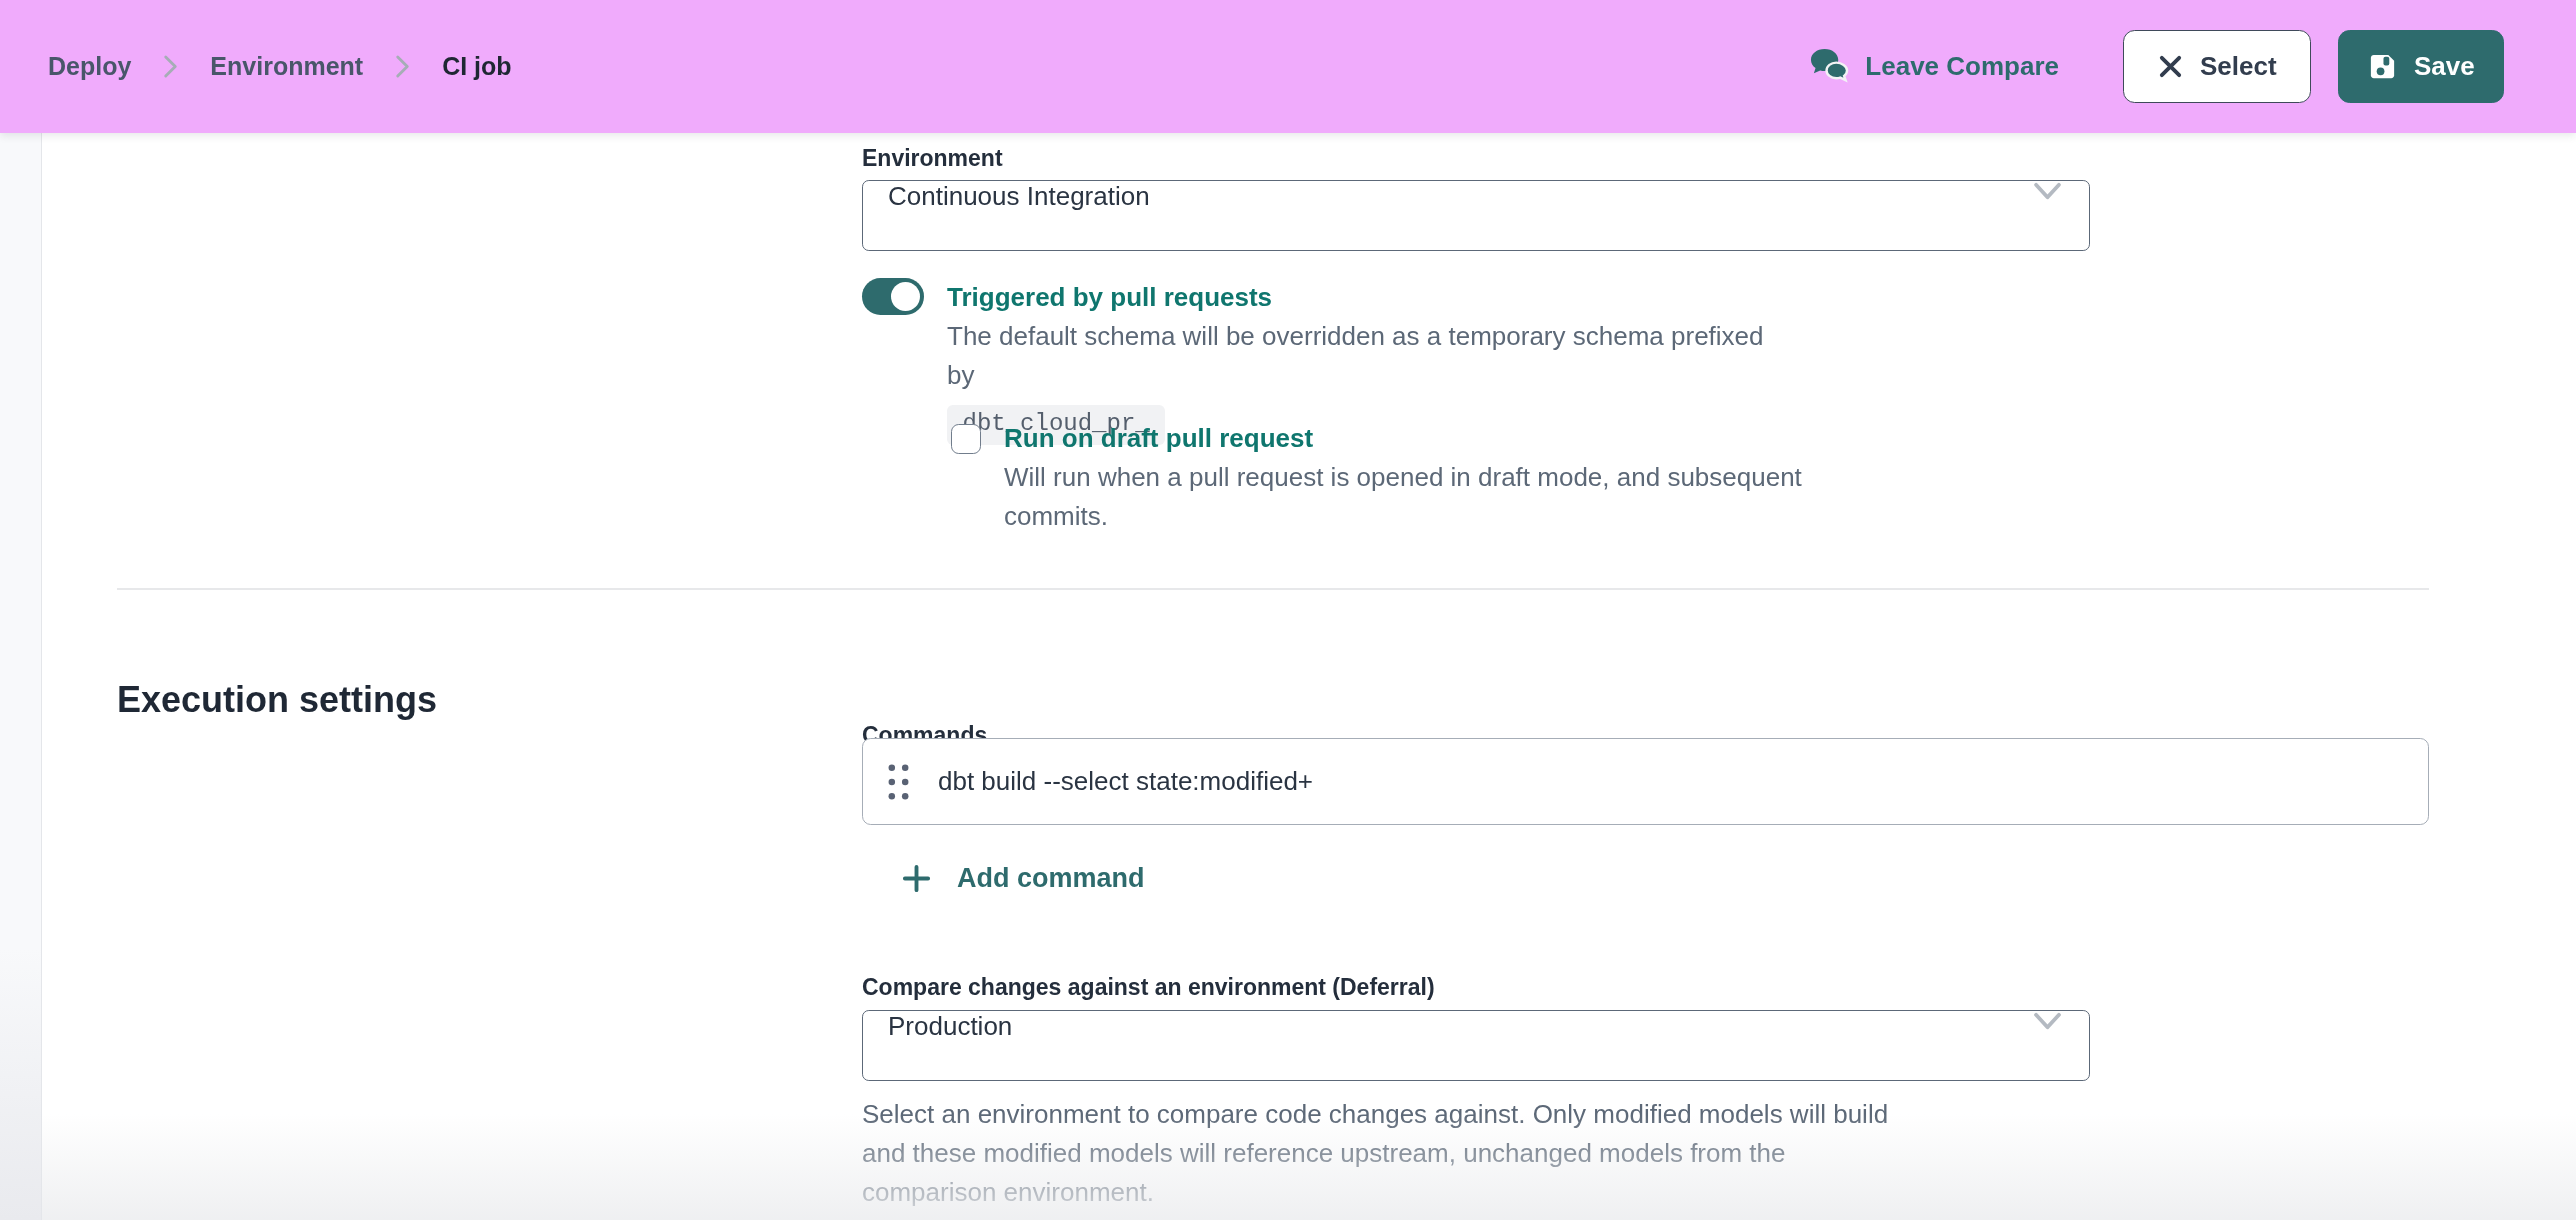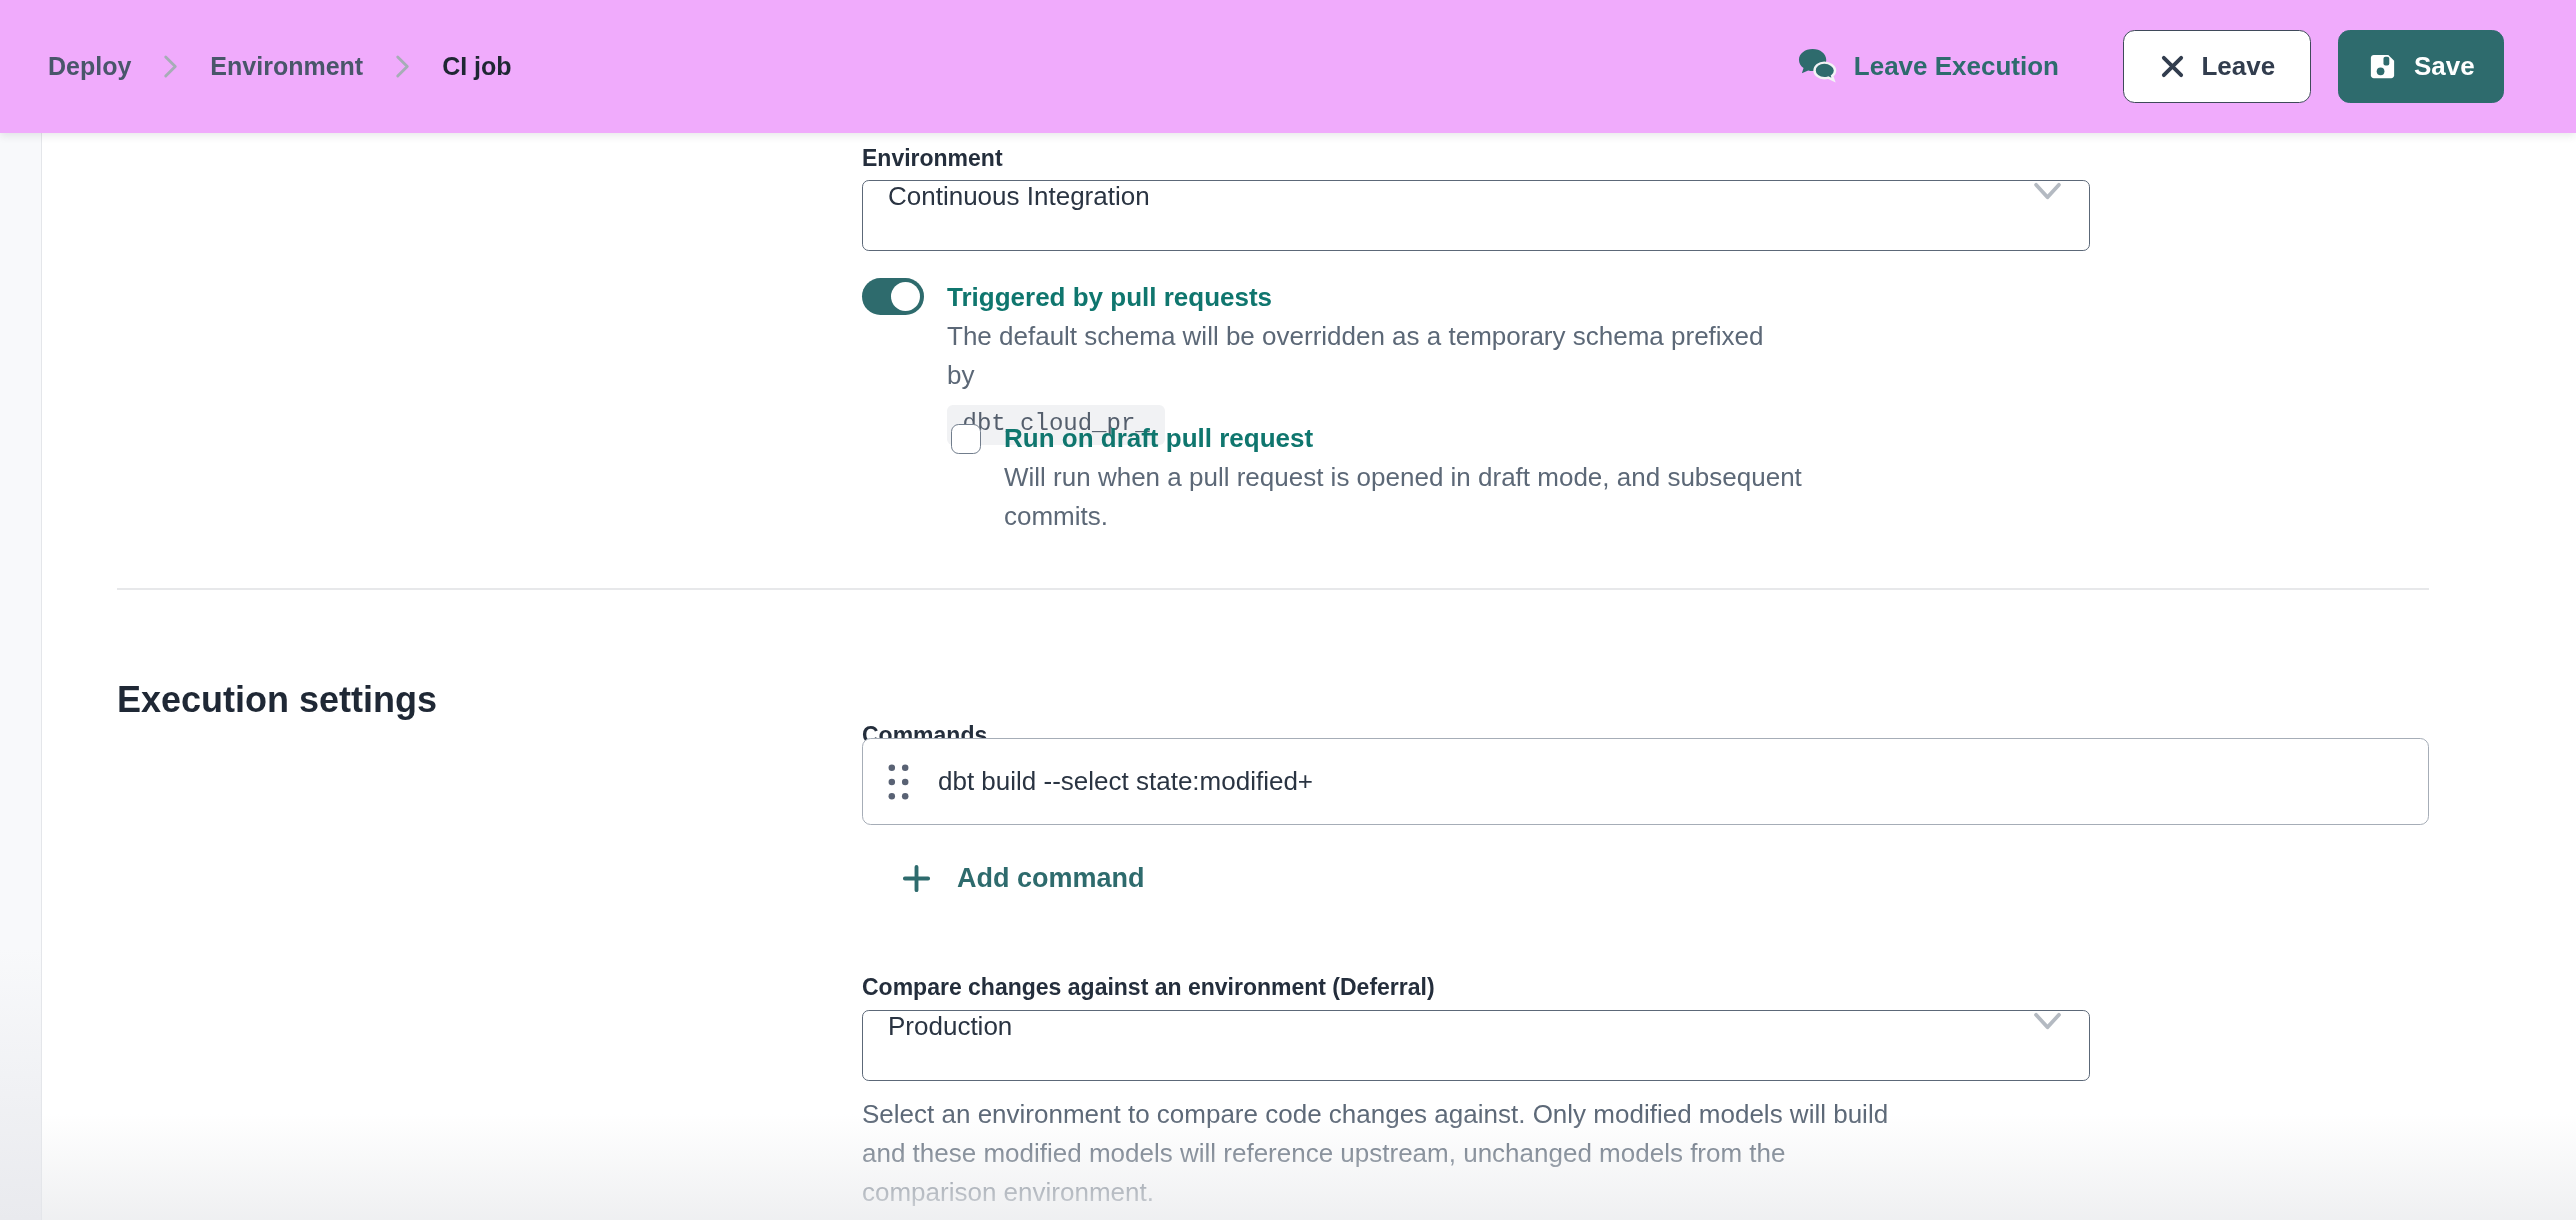--- a/index.html
+++ b/index.html
@@ -137,30 +137,30 @@
 
   <div class="header-spacer"></div>
 
   <div class="feedback-link">
     <span style="display:flex;">
       <svg width="43" height="39" viewBox="0 0 44 40">
         <path d="M18 2 C10 2 4 7 4 13 C4 16.5 5.8 19.5 8.7 21.5 L7 27 L13.5 24 C14.9 24.4 16.4 24.6 18 24.6 C26 24.6 32 19.6 32 13.3 C32 7 26 2 18 2 Z" fill="#2e6b6d"></path>
         <path d="M30 16 C24.5 16 20 19.6 20 24 C20 28.4 24.5 32 30 32 C31.4 32 32.8 31.8 34 31.4 L39.5 34 L38 29.6 C39.9 28.2 41 26.2 41 24 C41 19.6 35.5 16 30 16 Z" fill="#2e6b6d" stroke="#f2f3f5" stroke-width="2.5"></path>
       </svg>
     </span>
-    <span>Leave Execution</span>
+    <span>Leave Compare</span>
   </div>
 
   <div class="btn btn-cancel">
     <span style="display:flex;">
       <svg width="27" height="27" viewBox="0 0 28 28">
           <path d="M5 5 L23 23 M23 5 L5 23" stroke="#323d4e" stroke-width="4" stroke-linecap="round"></path>
         </svg>
     </span>
-    <span>Leave</span>
+    <span>Select</span>
   </div>
 
   <div class="btn btn-save">
     <span style="display:flex;">
       <svg width="31" height="31" viewBox="0 0 32 32">
         <path d="M4 7 C4 5.3 5.3 4 7 4 L22 4 L28 10 L28 25 C28 26.7 26.7 28 25 28 L7 28 C5.3 28 4 26.7 4 25 Z" fill="#ffffff"></path>
         <rect x="17" y="6" width="6" height="9" rx="2" fill="#2e6b6d"></rect>
         <circle cx="14" cy="21" r="4" fill="#2e6b6d"></circle>
       </svg>
     </span>

